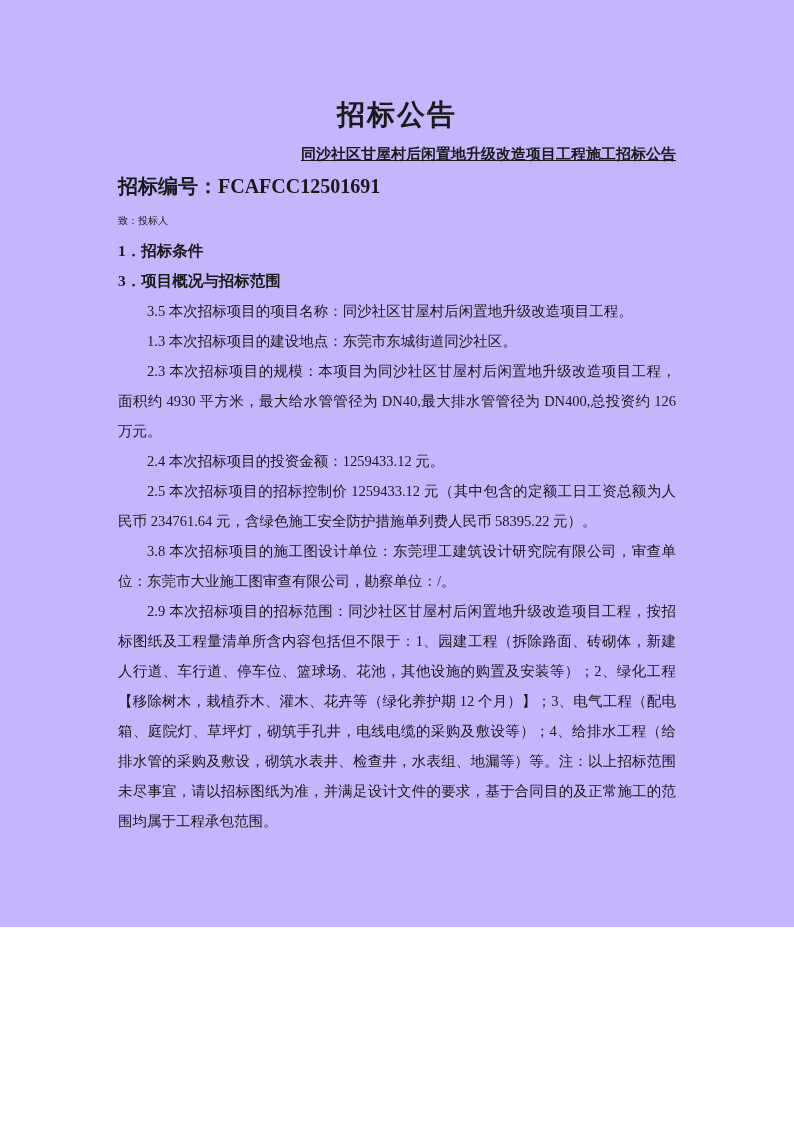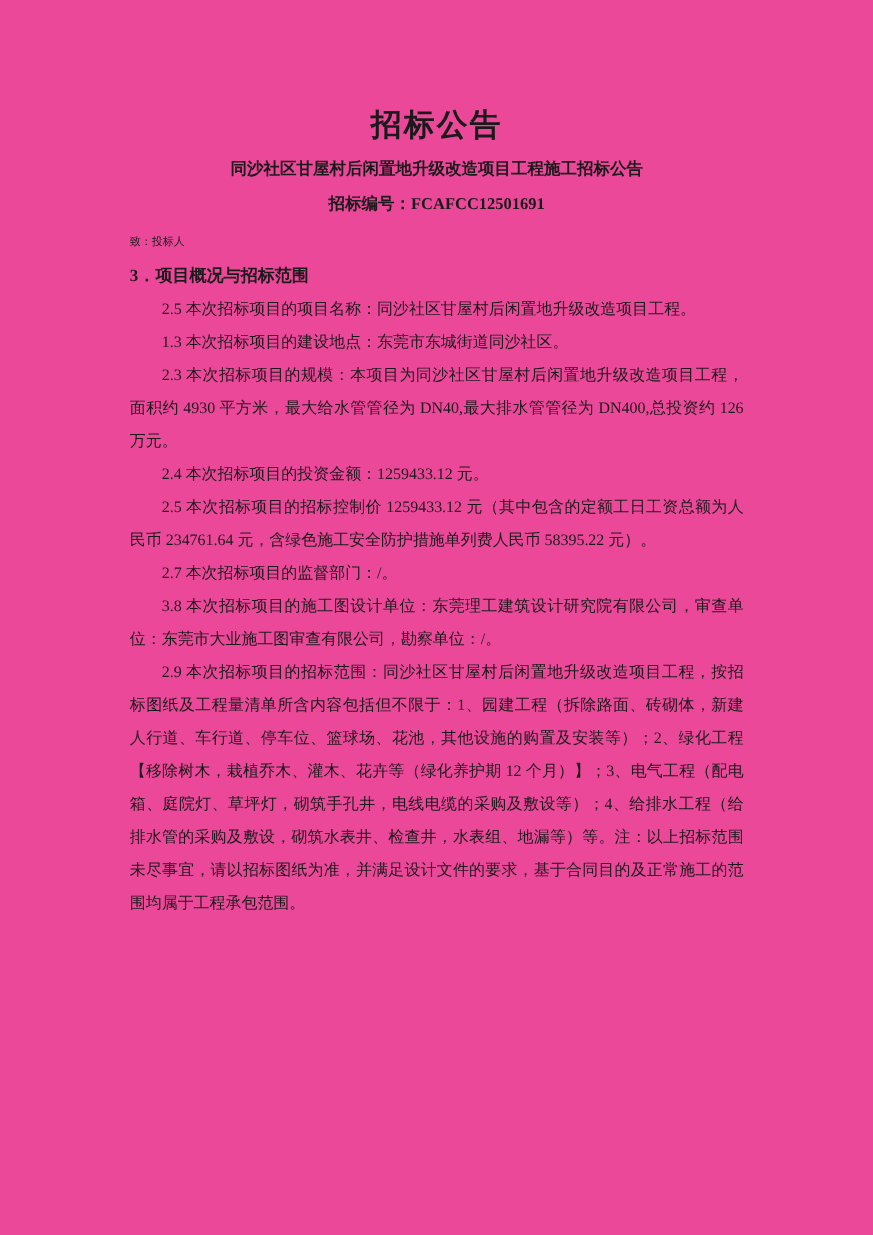--- a/index.html
+++ b/index.html
@@ -5,45 +5,46 @@
   * { margin: 0; padding: 0; box-sizing: border-box; }
   html, body { background: #ffffff; }
   body {
     width: 794px;
     height: 1123px;
     font-family: "Liberation Serif", "DejaVu Serif", serif;
     color: #1a1a1a;
   }
   .page {
     width: 794px;
-    height: 1123px;
-    background: #ec4899;
+    height: 927px;
+    background: #c4b5fd;
     padding: 96px 118px 16px 118px;
     overflow: hidden;
   }
   .doc-title {
     font-size: 28px;
     line-height: 38px;
     font-weight: bold;
     text-align: center;
     margin-bottom: 8px;
     letter-spacing: 2px;
   }
   .doc-subtitle {
     font-size: 15px;
     line-height: 24px;
     font-weight: bold;
-    text-align: center;
+    text-align: right;
     margin-bottom: 8px;
+    text-decoration: underline;
   }
   .bid-number {
-    font-size: 15px;
+    font-size: 20px;
     line-height: 24px;
     font-weight: bold;
-    text-align: center;
+    text-align: left;
     margin-bottom: 8px;
   }
   .salutation {
     font-size: 10px;
     line-height: 30px;
   }
   .sec-heading {
     font-size: 15.5px;
     line-height: 30px;
     font-weight: bold;
@@ -58,23 +59,23 @@
 </style>
 </head>
 <body>
 
 <div class="page">
   <div class="doc-title">招标公告</div>
   <div class="doc-subtitle">同沙社区甘屋村后闲置地升级改造项目工程施工招标公告</div>
   <div class="bid-number">招标编号：FCAFCC12501691</div>
   <div class="salutation">致：投标人</div>
 
+  <div class="sec-heading">1．招标条件</div>
 
   <div class="sec-heading">3．项目概况与招标范围</div>
-  <p class="body-para">2.5 本次招标项目的项目名称：同沙社区甘屋村后闲置地升级改造项目工程。</p>
+  <p class="body-para">3.5 本次招标项目的项目名称：同沙社区甘屋村后闲置地升级改造项目工程。</p>
   <p class="body-para">1.3 本次招标项目的建设地点：东莞市东城街道同沙社区。</p>
   <p class="body-para">2.3 本次招标项目的规模：本项目为同沙社区甘屋村后闲置地升级改造项目工程，面积约 4930 平方米，最大给水管管径为 DN40,最大排水管管径为 DN400,总投资约 126 万元。</p>
   <p class="body-para">2.4 本次招标项目的投资金额：1259433.12 元。</p>
   <p class="body-para">2.5 本次招标项目的招标控制价 1259433.12 元（其中包含的定额工日工资总额为人民币 234761.64 元，含绿色施工安全防护措施单列费人民币 58395.22 元）。</p>
-  <p class="body-para">2.7 本次招标项目的监督部门：/。</p>
   <p class="body-para">3.8 本次招标项目的施工图设计单位：东莞理工建筑设计研究院有限公司，审查单位：东莞市大业施工图审查有限公司，勘察单位：/。</p>
   <p class="body-para">2.9 本次招标项目的招标范围：同沙社区甘屋村后闲置地升级改造项目工程，按招标图纸及工程量清单所含内容包括但不限于：1、园建工程（拆除路面、砖砌体，新建人行道、车行道、停车位、篮球场、花池，其他设施的购置及安装等）；2、绿化工程【移除树木，栽植乔木、灌木、花卉等（绿化养护期 12 个月）】；3、电气工程（配电箱、庭院灯、草坪灯，砌筑手孔井，电线电缆的采购及敷设等）；4、给排水工程（给排水管的采购及敷设，砌筑水表井、检查井，水表组、地漏等）等。注：以上招标范围未尽事宜，请以招标图纸为准，并满足设计文件的要求，基于合同目的及正常施工的范围均属于工程承包范围。</p>
 </div>
 
 </body></html>

